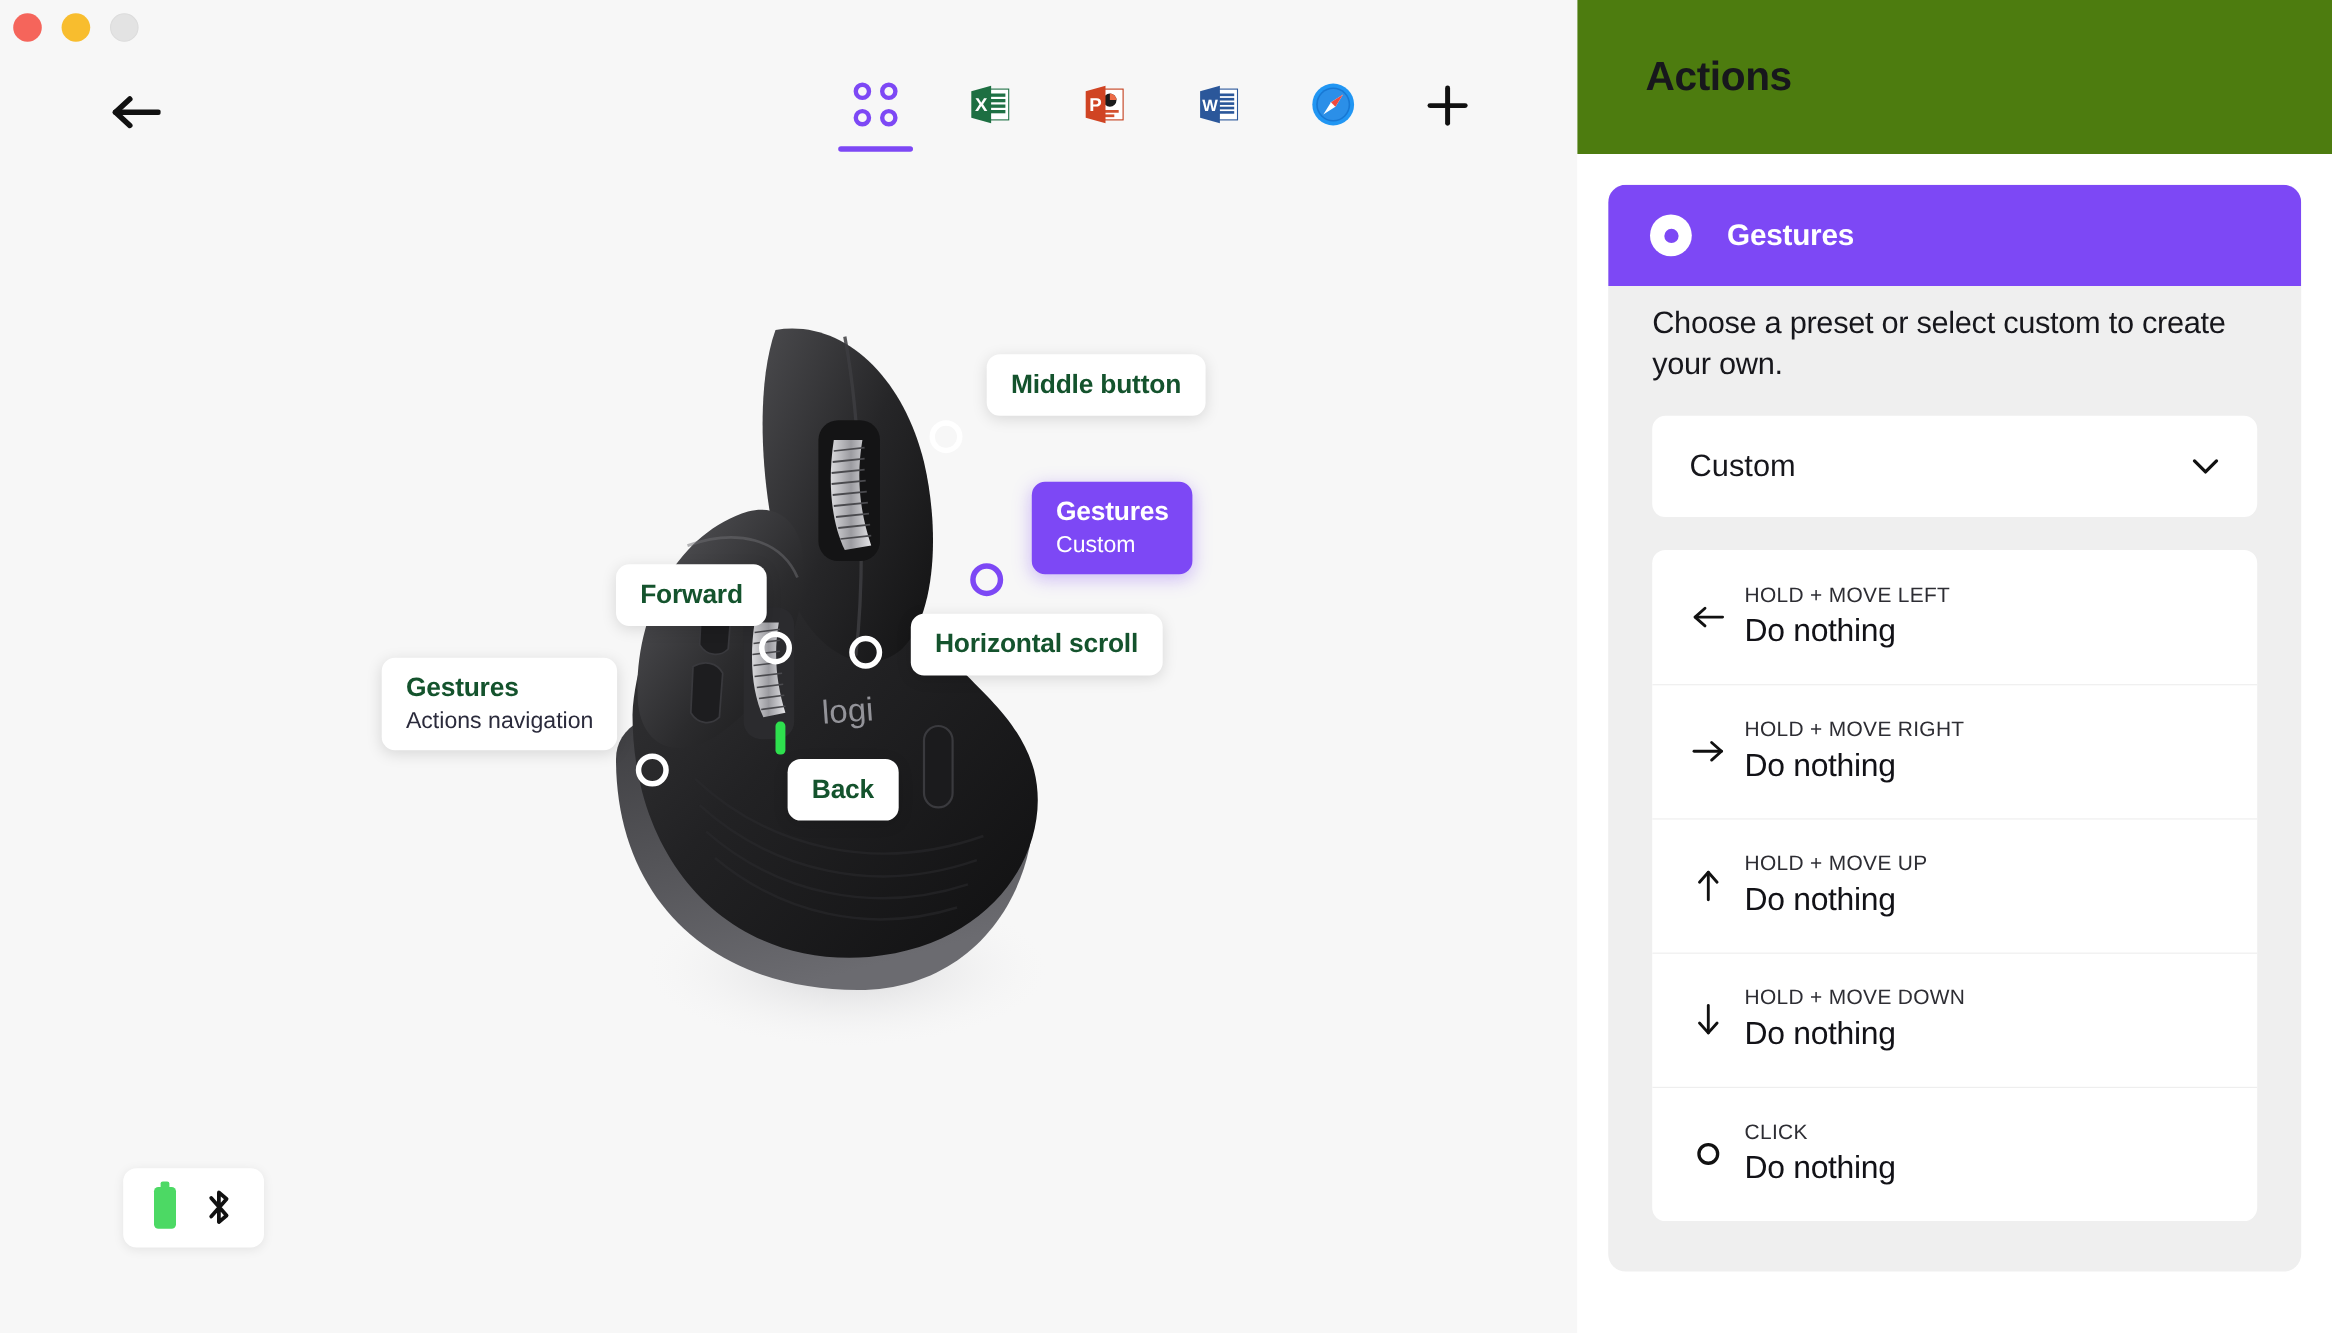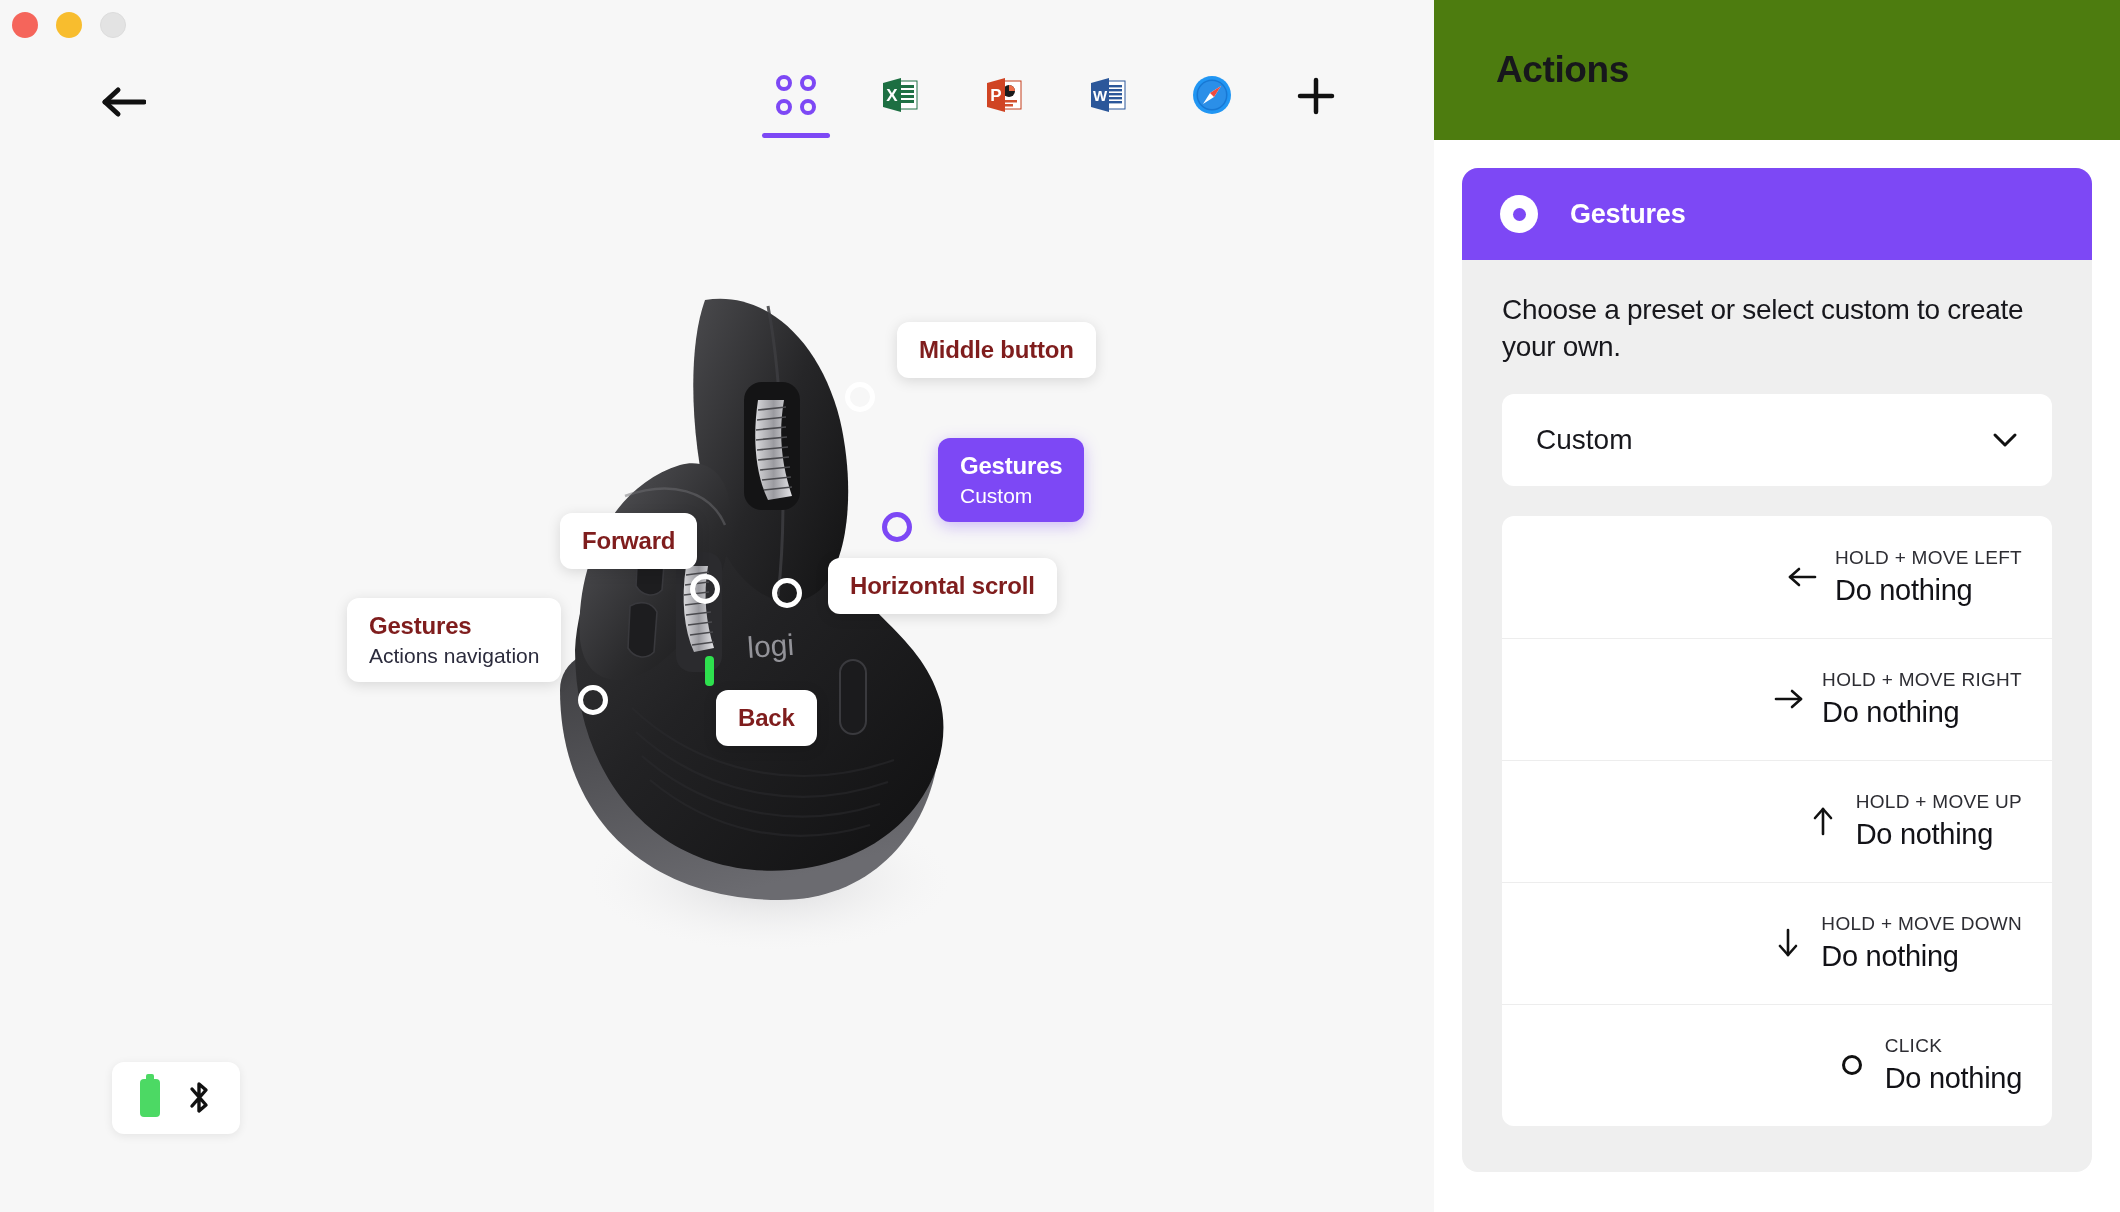--- a/index.html
+++ b/index.html
@@ -78,21 +78,21 @@
   
   .callout {
     position: absolute;
     background: #ffffff;
     border-radius: 12px;
     box-shadow: 0 3px 14px rgba(0,0,0,0.13);
     padding: 14px 22px;
     white-space: nowrap;
     z-index: 6;
   }
-  .callout .c-title { font-size: 24px; font-weight: 700; color: #7f1d1d; letter-spacing: -0.2px; }
+  .callout .c-title { font-size: 24px; font-weight: 700; color: #14532d; letter-spacing: -0.2px; }
   .callout .c-sub { font-size: 21px; font-weight: 400; color: #2b2b3c; margin-top: 4px; }
   .callout.purple { background: #7d48f5; box-shadow: 0 4px 16px rgba(125,72,245,0.35); }
   .callout.purple .c-title { color: #ffffff; }
   .callout.purple .c-sub { color: #ffffff; }
 
   
   .marker {
     position: absolute; border-radius: 50%;
     border: 5px solid #ffffff; background: transparent;
     z-index: 5; cursor: pointer;
@@ -135,38 +135,38 @@
     display: flex; align-items: center; padding-left: 38px; gap: 32px;
     cursor: pointer;
   }
   .donut {
     width: 38px; height: 38px; border-radius: 50%;
     background: #ffffff; display: flex; align-items: center; justify-content: center;
   }
   .donut i { width: 13px; height: 13px; border-radius: 50%; background: #7d48f5; display: block; }
   .card-head-title { font-size: 27px; font-weight: 700; color: #ffffff; letter-spacing: -0.2px; }
 
-  .card-body { padding: 32px 40px 46px 40px; }
+  .card-body { padding: 16px 40px 46px 40px; }
   .helper {
     font-size: 28px; line-height: 1.32; color: #17171c; font-weight: 400;
     letter-spacing: -0.3px; margin-bottom: 28px;
   }
 
   .select {
     background: #ffffff; border-radius: 12px; height: 92px;
     display: flex; align-items: center; justify-content: space-between;
     padding: 0 34px; cursor: pointer; margin-bottom: 30px;
   }
   .select .sel-value { font-size: 28px; font-weight: 500; color: #17171c; }
 
   .actions-list { background: #ffffff; border-radius: 12px; overflow: hidden; }
   .action-row {
     display: flex; align-items: center; gap: 16px;
     padding: 22px 30px 22px 34px; cursor: pointer;
-    border-top: 1px solid #ededed; min-height: 122px; justify-content: flex-end;
+    border-top: 1px solid #ededed; min-height: 122px;
   }
   .action-row:first-child { border-top: none; }
   .action-icon { width: 34px; display: flex; align-items: center; justify-content: center; flex: 0 0 34px; }
   .action-text { display: flex; flex-direction: column; gap: 5px; }
   .action-label {
     font-size: 19px; letter-spacing: 0.3px; color: #2d2d33; font-weight: 400;
     text-transform: uppercase;
   }
   .action-value { font-size: 29px; font-weight: 500; color: #121217; letter-spacing: -0.3px; }
   .circle-glyph {

